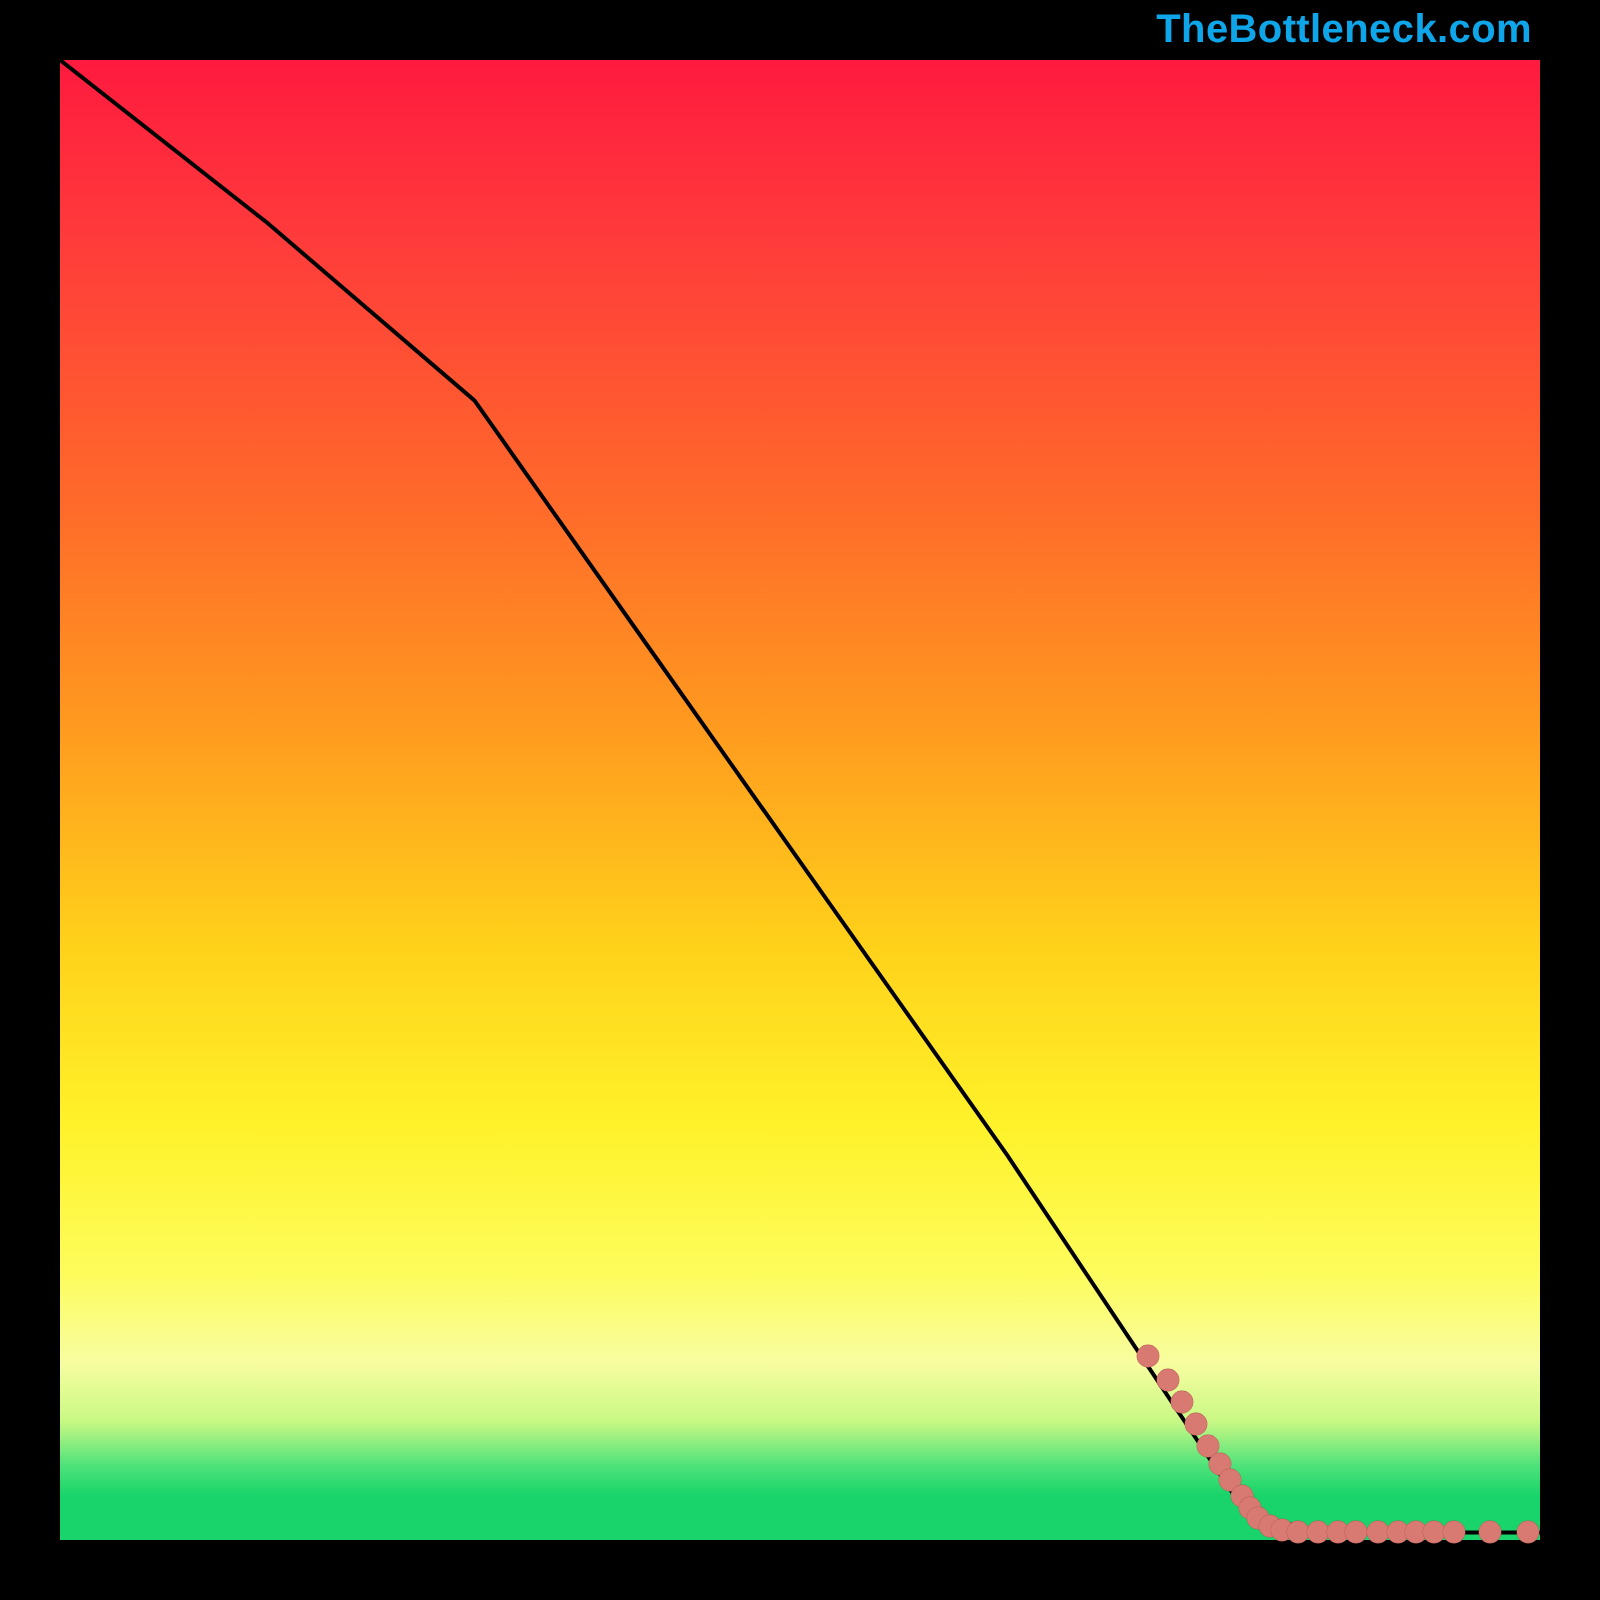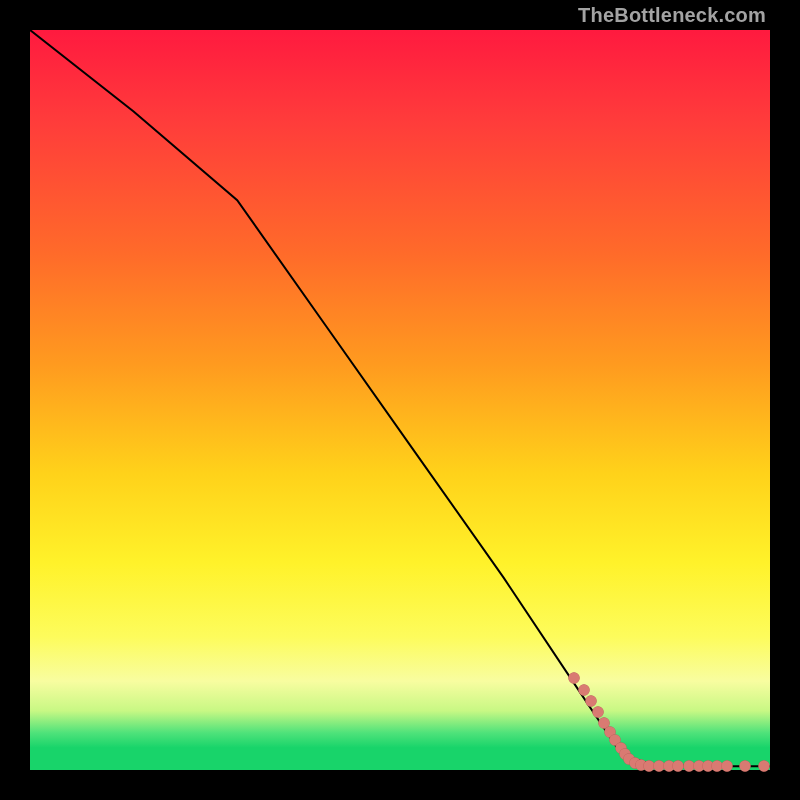--- a/index.html
+++ b/index.html
@@ -35,21 +35,21 @@
       #c8f884 92%,
       #4ee27a 95%,
       #18d46a 97%,
       #18d46a 100%
     );
   }
   .watermark {
     position: absolute;
     top: 4px;
     right: 34px;
-    color: #a3a3a3;
+    color: #0ea5e9;
     font-size: 20px;
     font-weight: 600;
     letter-spacing: 0.2px;
   }
   svg.curve {
     position: absolute;
     left: 0;
     top: 0;
     width: 740px;
     height: 740px;

